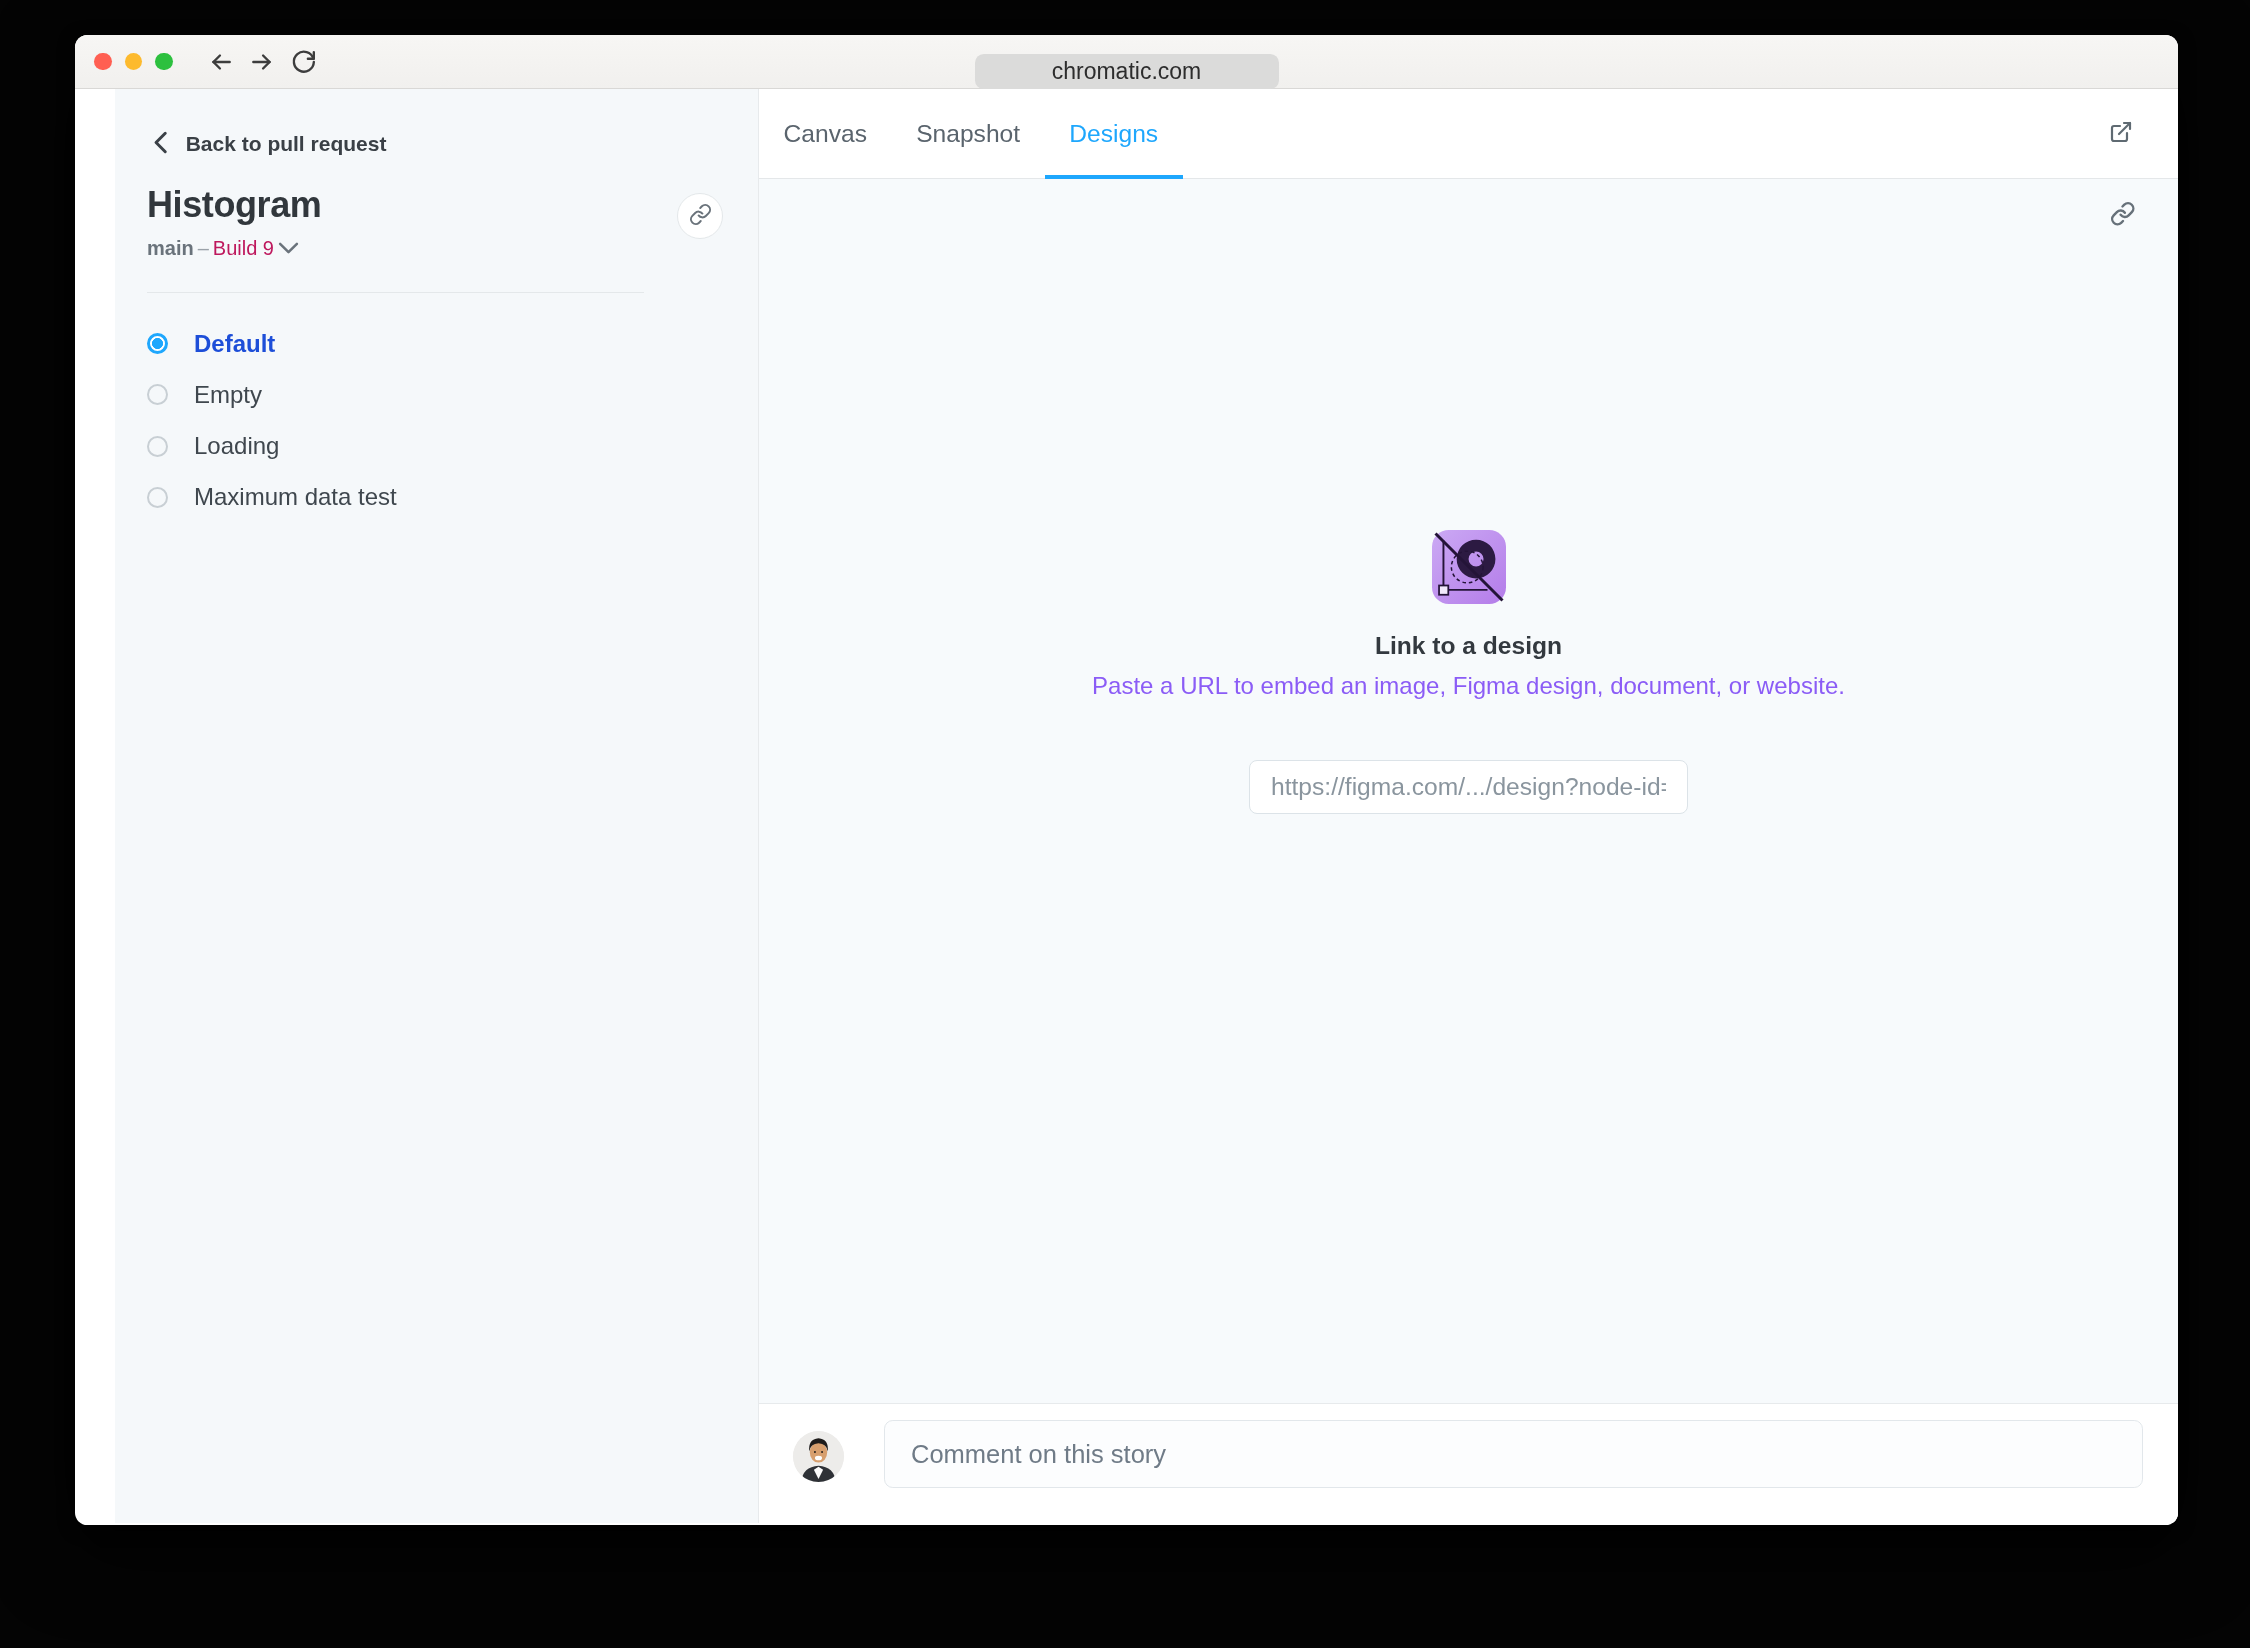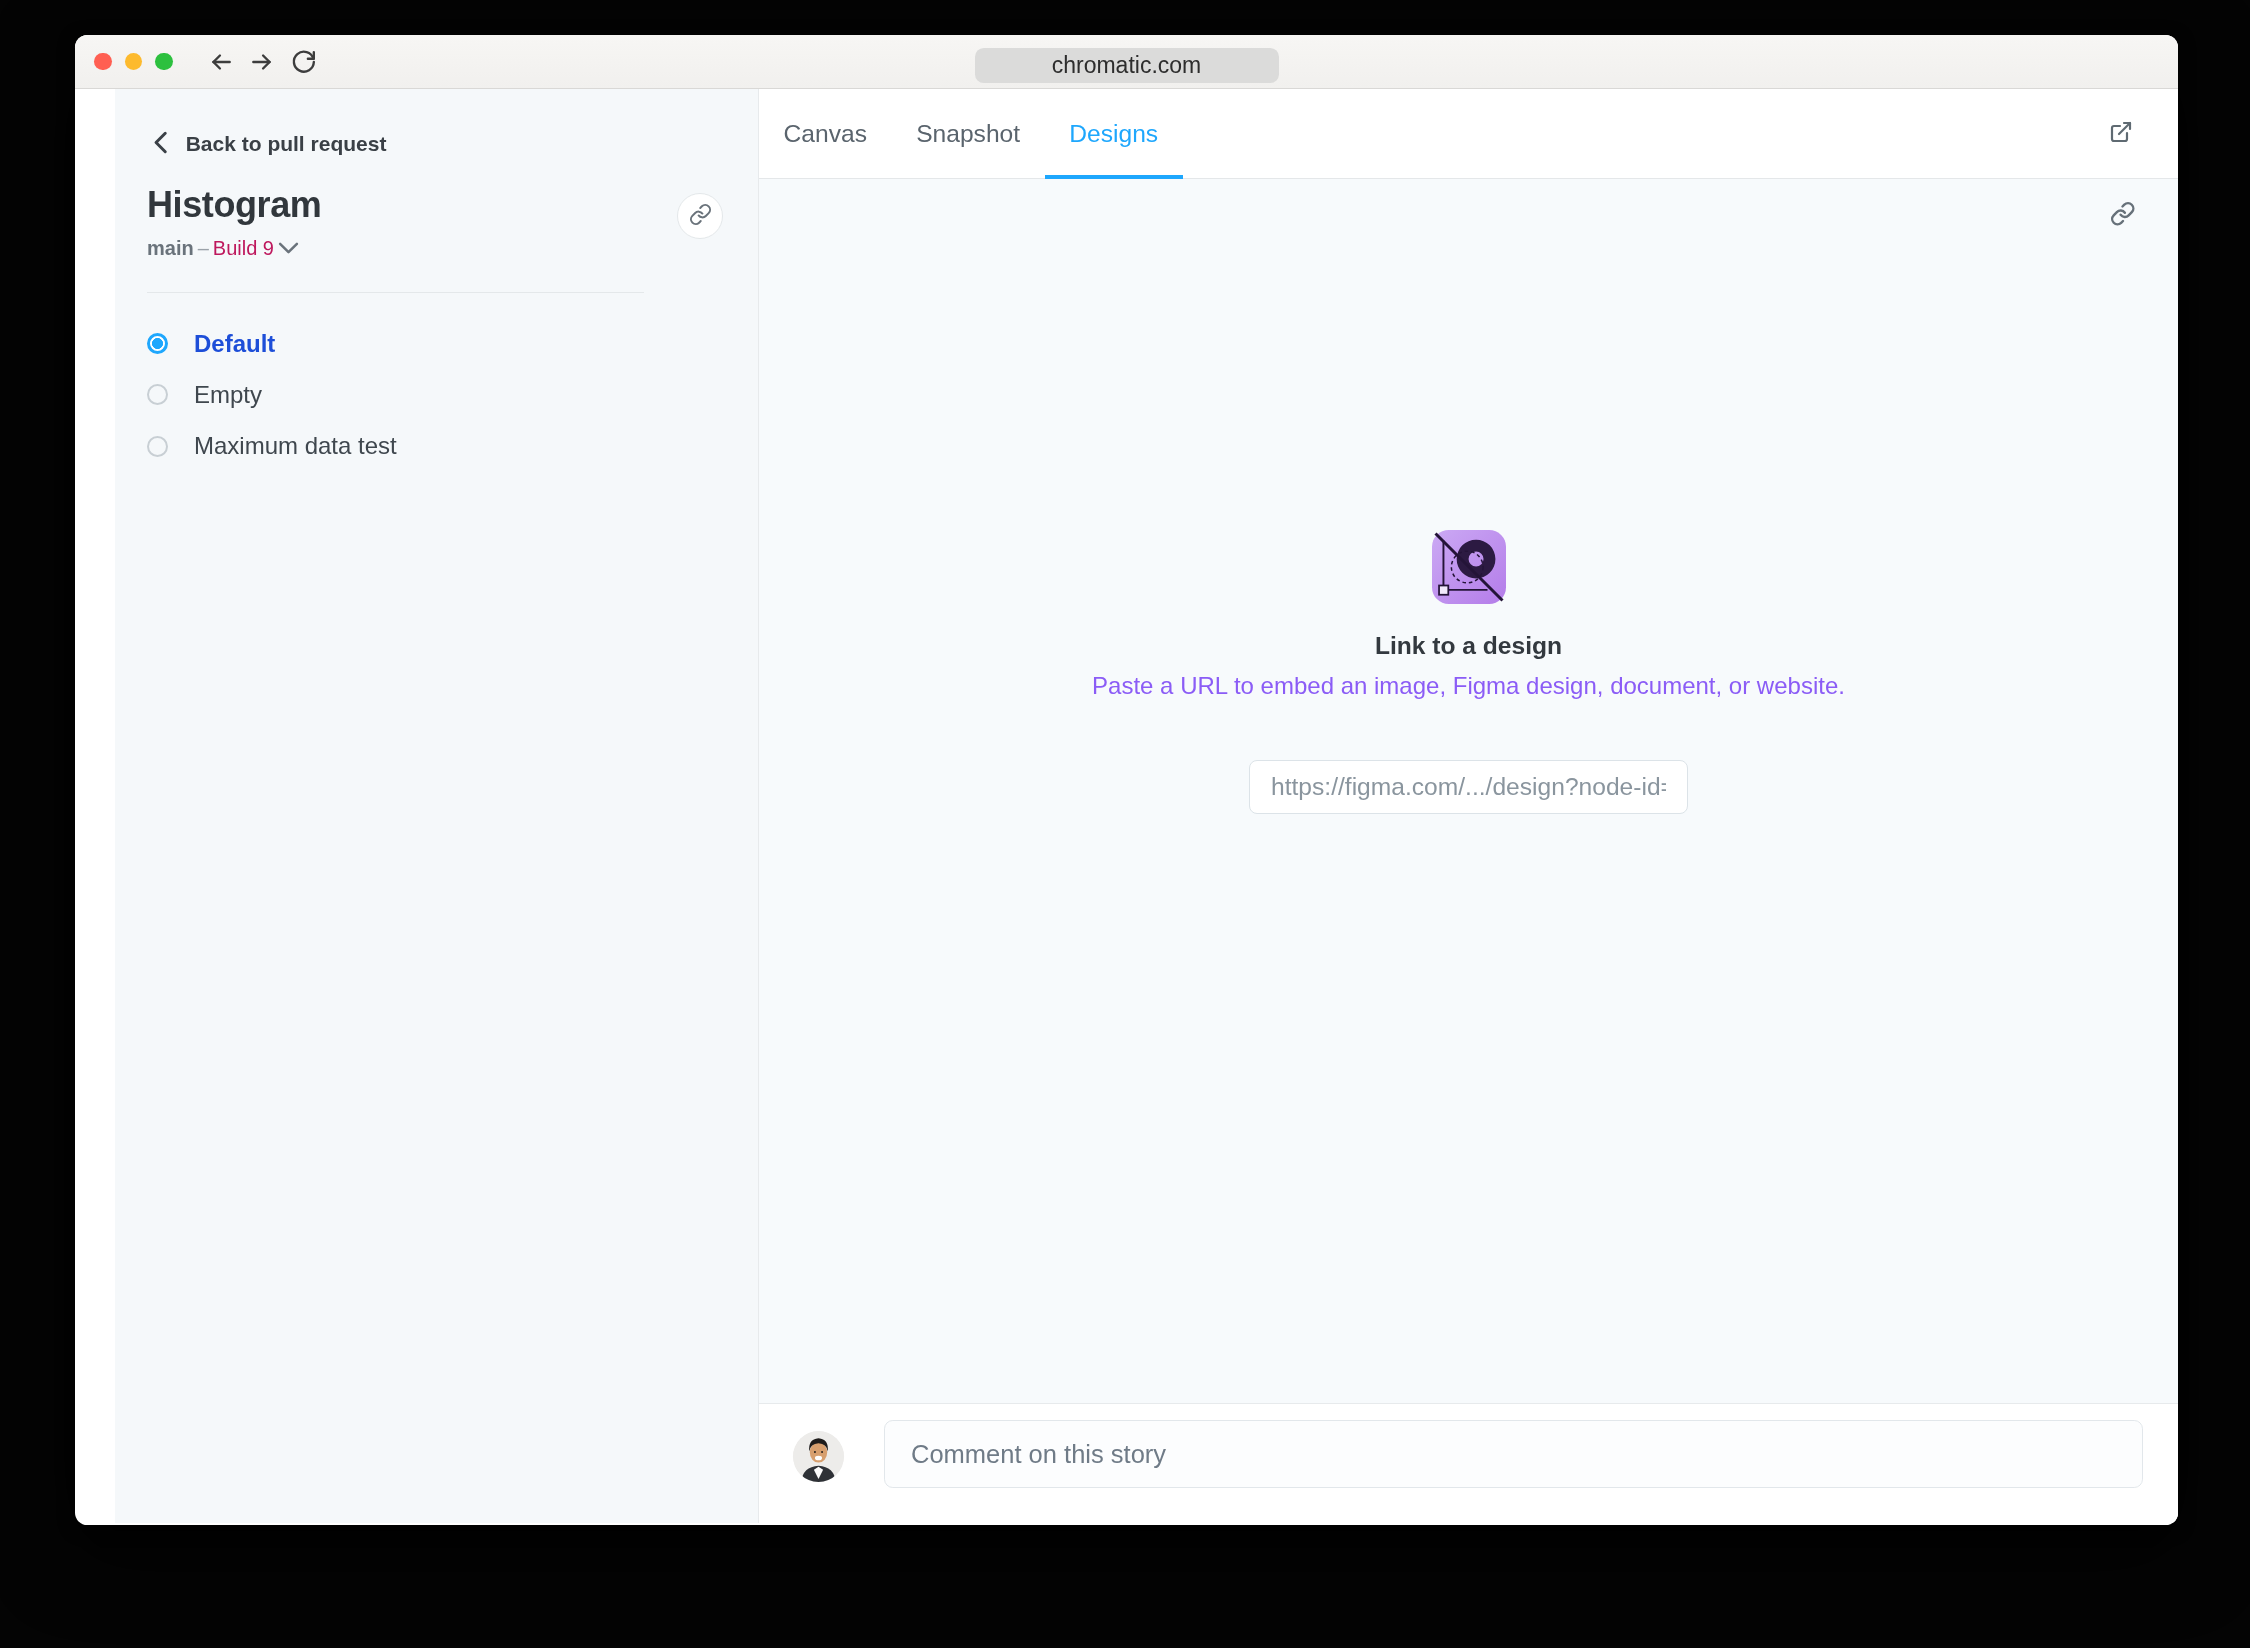--- a/index.html
+++ b/index.html
@@ -14,21 +14,21 @@
 
   
   .chrome { position:relative; height:54px; background:linear-gradient(#F7F6F4,#F1F0EE);
             border-bottom:1.8px solid #D9D8D6; display:flex; align-items:center; padding-left:19.3px; }
   .dots { display:flex; gap:13px; }
   .dot { width:17.6px; height:17.6px; border-radius:50%; }
   .dot.red{ background:#FF5F52; } .dot.yellow{ background:#FDBA2D; } .dot.green{ background:#2CC03E; }
   .navbtns { display:flex; gap:15px; margin-left:35px; align-items:center; }
   .navbtn { width:26px; height:26px; display:flex; align-items:center; justify-content:center; }
   .navbtn svg { stroke:#3D3D3D; fill:none; stroke-width:2.2; stroke-linecap:round; stroke-linejoin:round; }
-  .urlbar { position:absolute; left:50%; top:13px; transform:translateX(-50%);
+  .urlbar { position:absolute; left:50%; top:19px; transform:translateX(-50%);
             width:304px; height:35px; background:#DBDBDA; border-radius:8.8px;
             display:flex; align-items:center; justify-content:center;
             font-size:23px; color:#2D2D2D; }
 
   
   .appbody { display:flex; height:1434px; }
 
   
   .sidebar { position:relative; width:644px; background:#F5F8FA; border-right:0.9px solid rgba(0,0,0,.055);
              padding:39px 0 0 32px;margin-left:40px; }
@@ -165,20 +165,24 @@
           <div class="storyrow selected">
             <span class="radio"></span>
             <span class="storylabel">Default</span>
           </div>
           <div class="storyrow">
             <span class="radio"></span>
             <span class="storylabel">Empty</span>
           </div>
           <div class="storyrow">
             <span class="radio"></span>
+            <span class="storylabel">Loading</span>
+          </div>
+          <div class="storyrow">
+            <span class="radio"></span>
             <span class="storylabel">Maximum data test</span>
           </div>
         </div>
       </div>
 
       <div class="main">
         <div class="tabbar">
           <div class="tab">
               <span>Canvas</span>
             </div>

